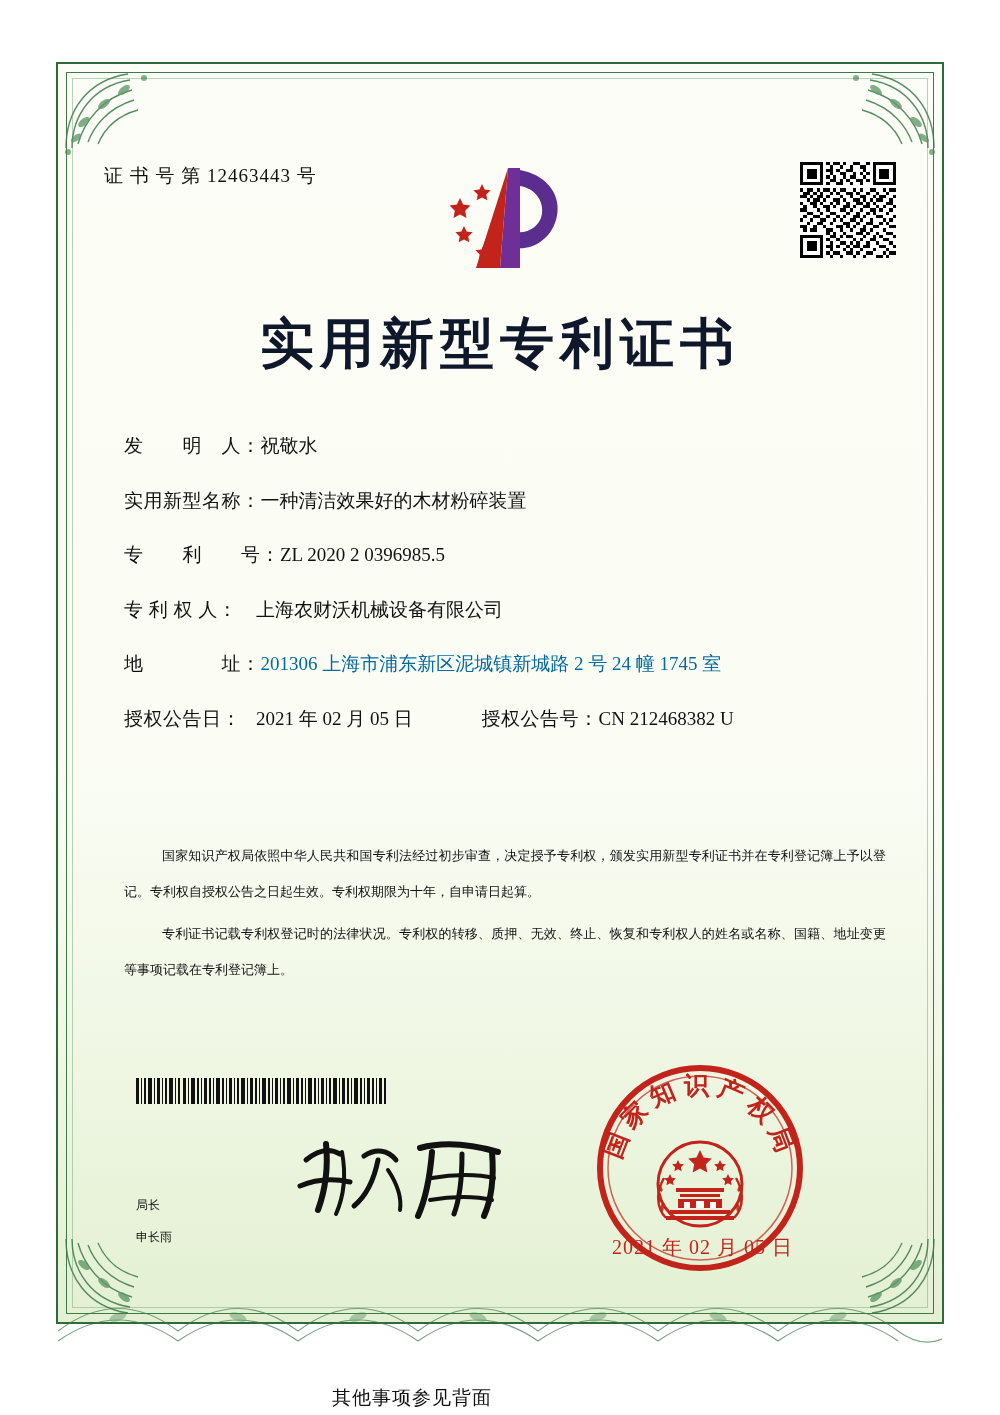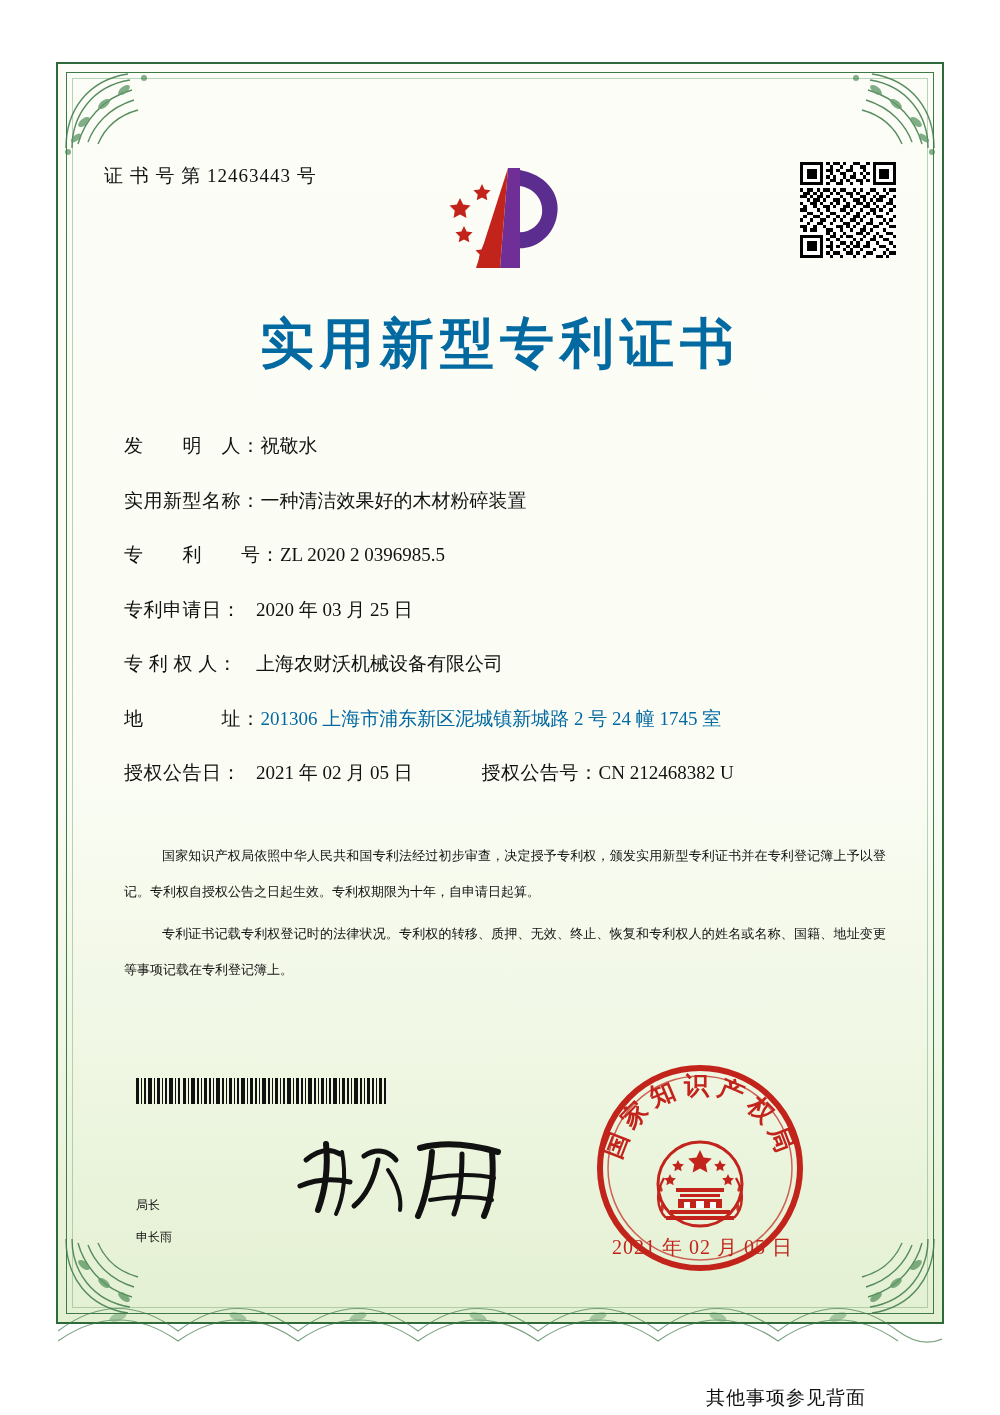--- a/index.html
+++ b/index.html
@@ -114,21 +114,21 @@
   
   .title {
     position: absolute;
     left: 0;
     top: 308px;
     width: 1000px;
     text-align: center;
     font-size: 54px;
     font-weight: bold;
     letter-spacing: 6px;
-    color: #0369a1;
+    color: #0f172a;
     font-family: "DejaVu Serif", "Liberation Serif", serif;
   }
 
   
   .fields {
     position: absolute;
     left: 124px;
     top: 432px;
     width: 760px;
     font-size: 19px;
@@ -222,25 +222,24 @@
     width: 1000px;
     text-align: center;
     font-size: 18px;
     color: #111;
   }
   .footer-note {
     position: absolute;
     left: 0;
     top: 1385px;
     width: 824px;
-    text-align: right;
+    text-align: center;
     font-size: 19px;
     color: #111;
     letter-spacing: 1px;
-    padding-left: 42px;
   }
 </style>
 </head>
 <body>
 
 <div class="page">
 
   <div class="frame-outer"></div>
   <div class="frame-inner"></div>
   <div class="frame-hair"></div>
@@ -580,23 +579,20 @@
     <div class="row">
       <span class="lbl">发　　明　人：</span><span class="val">祝敬水</span>
     </div>
     <div class="row">
       <span class="lbl">实用新型名称：</span><span class="val">一种清洁效果好的木材粉碎装置</span>
     </div>
     <div class="row">
       <span class="lbl">专　　利　　号：</span><span class="val">ZL 2020 2 0396985.5</span>
     </div>
     <div class="row">
-      <span class="lbl">专利申请日：</span><span class="val">2020 年 03 月 25 日</span>
-    </div>
-    <div class="row">
       <span class="lbl">专 利 权 人：</span><span class="val">上海农财沃机械设备有限公司</span>
     </div>
     <div class="row">
       <span class="lbl">地　　　　址：</span><span class="val addr">201306 上海市浦东新区泥城镇新城路 2 号 24 幢 1745 室</span>
     </div>
     <div class="row">
       <span class="lbl">授权公告日：</span><span class="val">2021 年 02 月 05 日</span>
       <span class="inline-2nd">
         <span class="lbl2">授权公告号：</span><span class="val">CN 212468382 U</span>
       </span>

